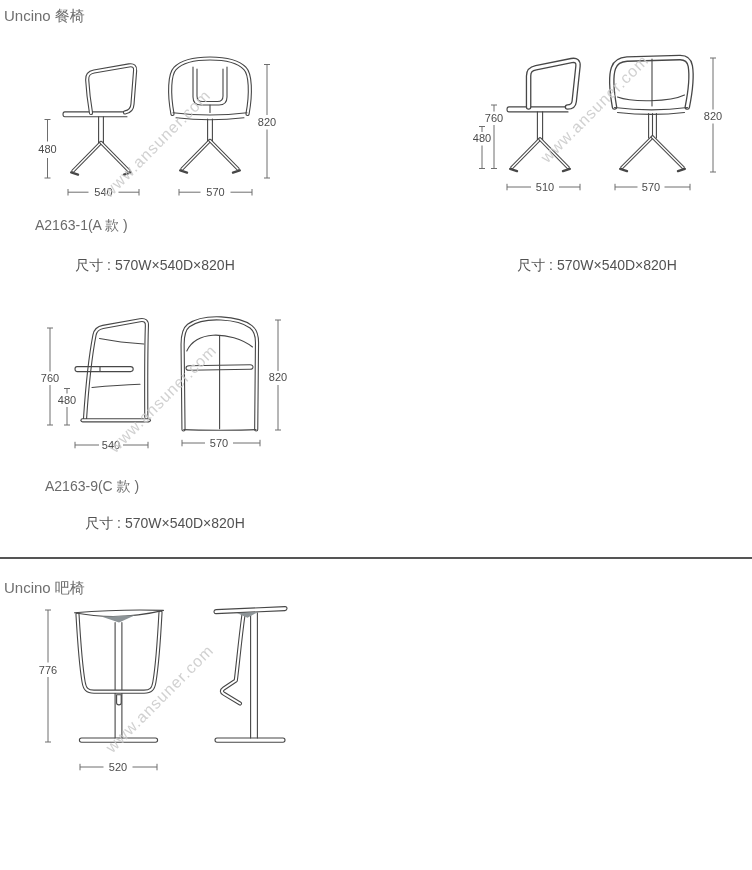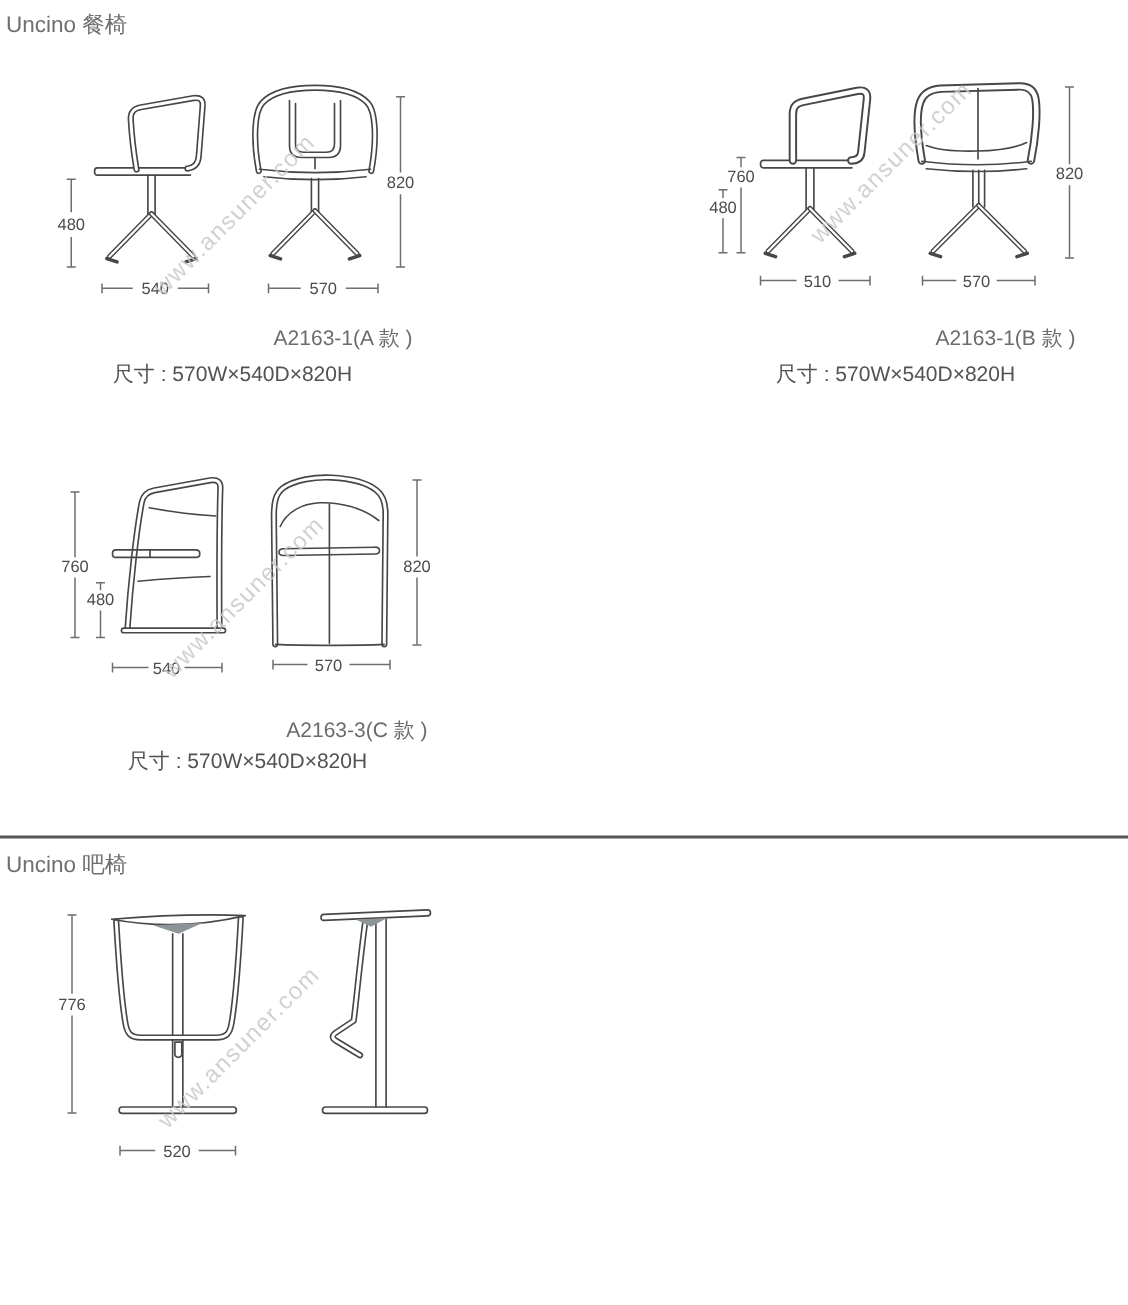--- a/index.html
+++ b/index.html
@@ -1,20 +1,20 @@
 <!DOCTYPE html>
 <html><head>
 <meta charset="utf-8">
 <style>
   html,body{margin:0;padding:0;background:#fff;}
   .page{position:relative;width:752px;height:870px;background:#ffffff;overflow:hidden;
         font-family:"Liberation Sans",sans-serif;}
   .heading{position:absolute;left:4px;font-size:15px;color:#6f6f6f;}
-  .model-label{position:absolute;font-size:14px;color:#6b6b6b;text-align:right;}
-  .size-label{position:absolute;font-size:14px;color:#525252;text-align:center;}
+  .model-label{position:absolute;font-size:14px;color:#6b6b6b;text-align:left;}
+  .size-label{position:absolute;font-size:14px;color:#525252;text-align:center;margin-top:16px;}
   .divider{position:absolute;left:0;top:557px;width:752px;height:2px;background:#555555;}
   .drawing{position:absolute;}
   .wm{position:absolute;width:170px;font-size:16px;letter-spacing:1px;color:#c9c9c9;opacity:.85;
       transform:rotate(-45deg);transform-origin:center;text-align:center;pointer-events:none;}
   
   .ln{stroke:#474747;stroke-width:1.1;fill:none;stroke-linecap:round;stroke-linejoin:round;}
   .tube{stroke:#474747;stroke-width:4.2;fill:none;stroke-linecap:round;stroke-linejoin:round;}
   .tcore{stroke:#ffffff;stroke-width:2;fill:none;stroke-linecap:round;stroke-linejoin:round;}
   .tube-s{stroke:#474747;stroke-width:3.4;fill:none;stroke-linecap:round;stroke-linejoin:round;}
   .tcore-s{stroke:#ffffff;stroke-width:1.5;fill:none;stroke-linecap:round;stroke-linejoin:round;}
@@ -158,24 +158,23 @@
   </svg>
 
   <div class="wm" style="left:72px;top:135px">www.ansuner.com</div>
   <div class="wm" style="left:510px;top:100px">www.ansuner.com</div>
   <div class="wm" style="left:78px;top:390px">www.ansuner.com</div>
   <div class="wm" style="left:75px;top:690px">www.ansuner.com</div>
 
   <div class="model-label" style="left:35px;top:217px;width:240px">A2163-1(A 款 )</div>
   <div class="size-label" style="left:35px;top:241px;width:240px">尺寸 : 570W×540D×820H</div>
 
-  <div class="model-label" style="left:477px;top:217px;width:240px">A2163-1(B 款 )</div>
   <div class="size-label" style="left:477px;top:241px;width:240px">尺寸 : 570W×540D×820H</div>
 
-  <div class="model-label" style="left:45px;top:478px;width:240px">A2163-3(C 款 )</div>
+  <div class="model-label" style="left:45px;top:478px;width:240px">A2163-9(C 款 )</div>
   <div class="size-label" style="left:45px;top:499px;width:240px">尺寸 : 570W×540D×820H</div>
 
   <div class="divider"></div>
 
-  <div class="heading" style="top:567px">Uncino 吧椅</div>
+  <div class="heading" style="top:579px">Uncino 吧椅</div>
 
 
 </div>
 
 </body></html>

